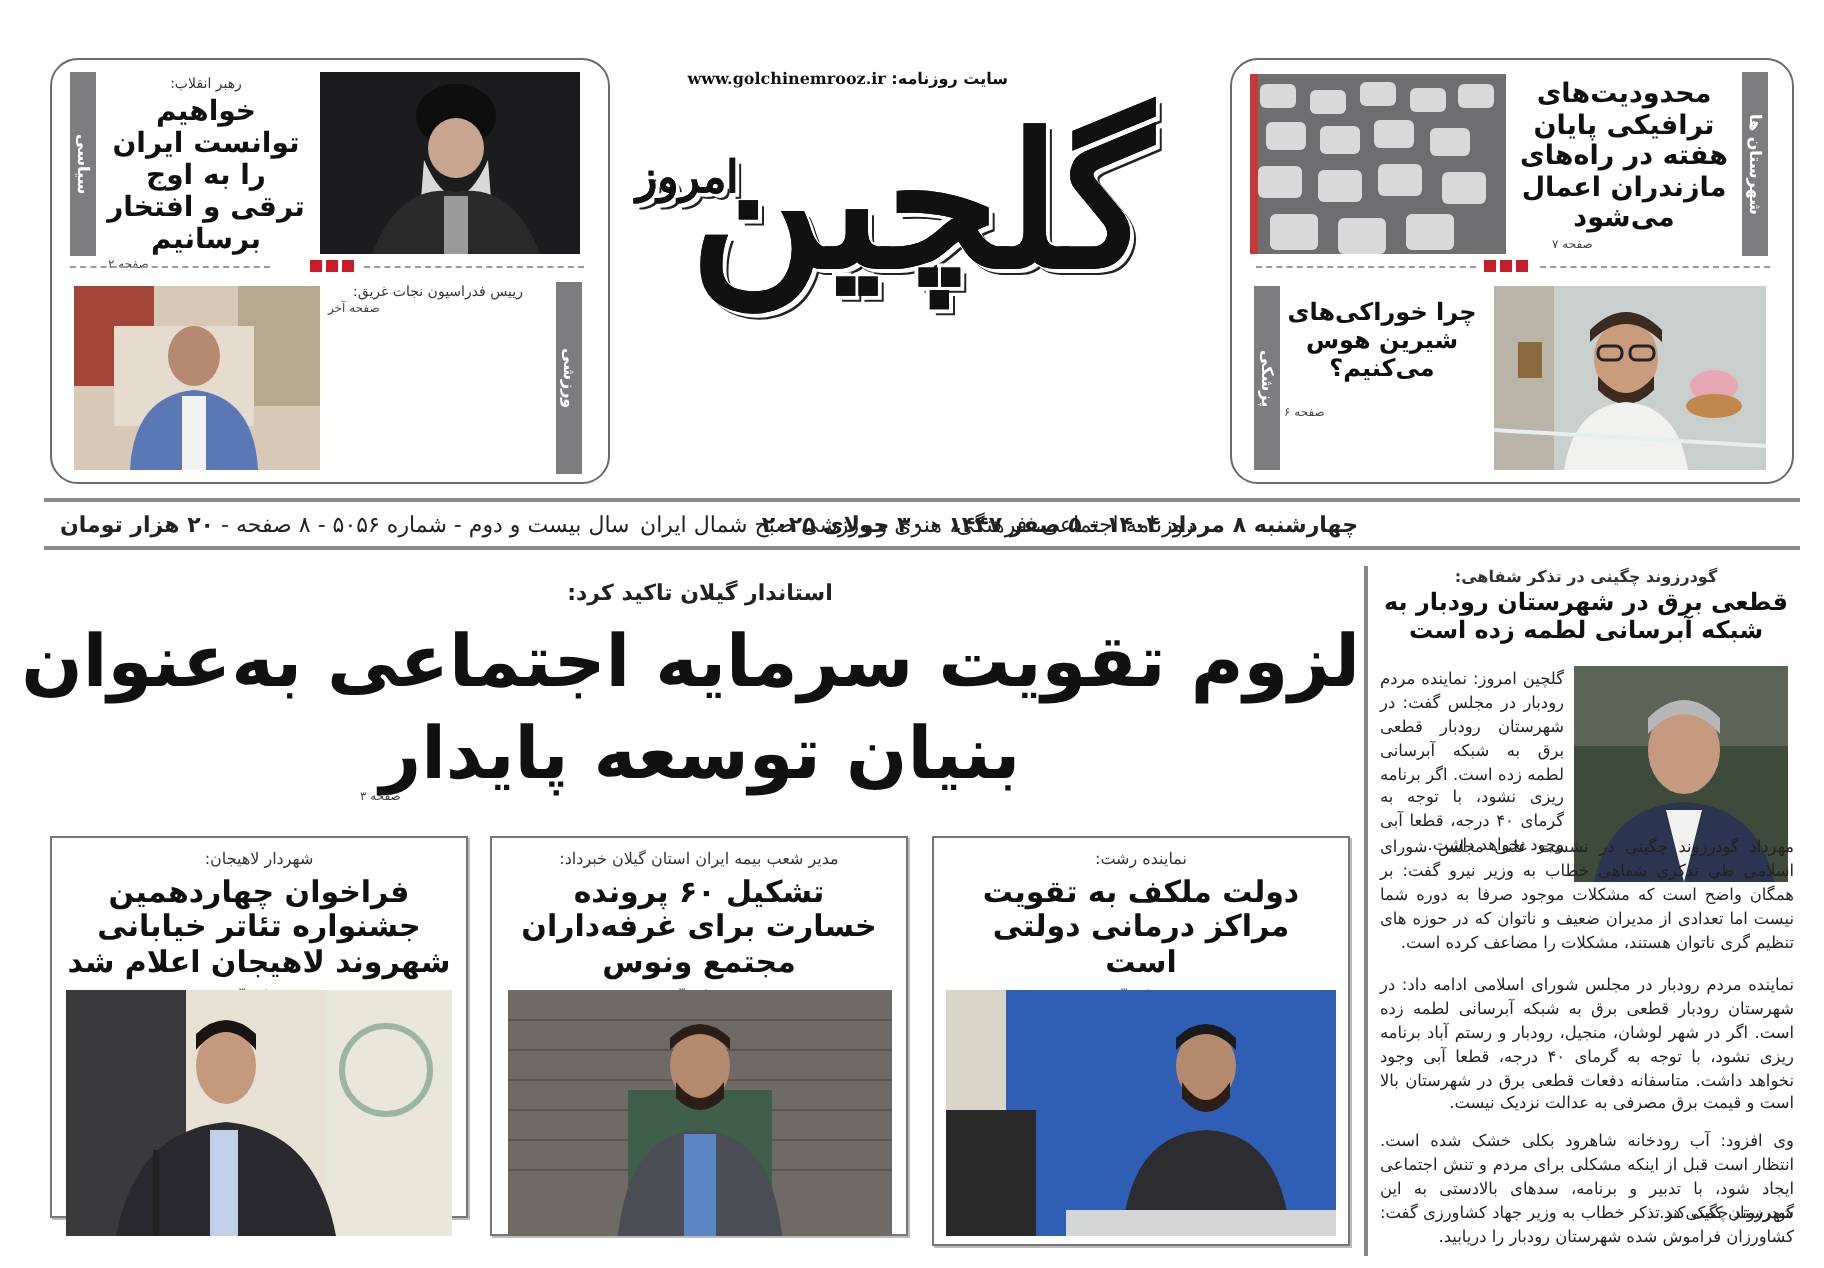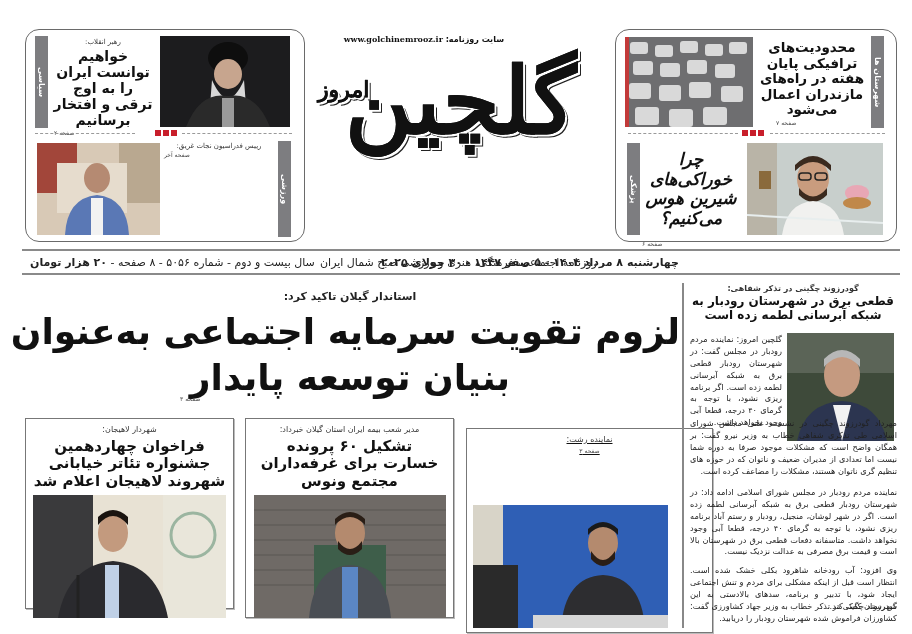--- a/index.html
+++ b/index.html
@@ -141,21 +141,21 @@
 <div class="dotted" style="left:628px;top:133px;width:110px;"></div>
 <div class="redsq" style="left:742px;top:130px;">
     <span></span>
     <span></span>
     <span></span>
   </div>
 <div class="dotted" style="left:770px;top:133px;width:115px;"></div>
 
 <div class="sidebar-label" style="left:627px;top:143px;width:13px;height:92px;">پزشکی</div>
 <div class="abs" style="left:642px;top:150px;width:98px;">
-  <div class="small-head" style="font-size:17px;font-style:italic;">چرا خوراکی‌های شیرین هوس می‌کنیم؟</div>
+  <div class="small-head" style="font-size:12px;">چرا خوراکی‌های شیرین هوس می‌کنیم؟</div>
   <div class="pageref" style="text-align:left;margin-top:12px;">صفحه ۶</div>
 </div>
 <div class="photo" style="left:747px;top:143px;width:136px;height:92px;">
   <svg width="136" height="92" viewBox="0 0 136 92">
     <rect width="136" height="92" fill="#c8cfcc"></rect>
     <rect x="0" y="0" width="30" height="92" fill="#b9b4a7"></rect>
     <rect x="12" y="28" width="12" height="18" fill="#8a6a3c"></rect>
     <ellipse cx="66" cy="36" rx="16" ry="19" fill="#c99c7e"></ellipse>
     <path d="M48 28 Q66 10 84 28 L84 22 Q66 4 48 22 Z" fill="#3b2a1e"></path>
     <rect x="52" y="30" width="12" height="7" rx="3" fill="none" stroke="#222" stroke-width="1.5"></rect>
@@ -174,22 +174,23 @@
 <div class="infobar" style="left:30px;top:256px;direction:rtl;">
   <span>سال بیست و دوم - شماره ۵۰۵۶ - ۸ صفحه - </span><span style="font-weight:bold;">۲۰ هزار تومان</span>
 </div>
 <div class="rule" style="left:22px;top:273px;width:878px;"></div>
 
 <div class="main-kicker" style="left:20px;top:290px;width:660px;">استاندار گیلان تاکید کرد:</div>
 <div class="main-head" style="left:20px;top:312px;width:660px;font-size:36px;white-space:nowrap;letter-spacing:-1px;">لزوم تقویت سرمایه اجتماعی به‌عنوان اصلی‌ترین</div>
 <div class="main-head" style="left:170px;top:358px;width:360px;font-size:36px;white-space:nowrap;">بنیان توسعه پایدار</div>
 <div class="pageref" style="position:absolute;left:180px;top:395px;">صفحه ۳</div>
 
-<div class="story-box" style="left:466px;top:428px;width:247px;height:205px;text-decoration:underline;">
+<div class="story-box" style="left:466px;top:418px;width:209px;height:205px;">
   <div class="kicker">نماینده رشت:</div>
+  <div class="small-head" style="padding:0 18px;">دولت ملکف به تقویت مراکز درمانی دولتی است</div>
   <span class="pageref">صفحه ۳</span>
   <div class="photo" style="left:6px;top:76px;width:195px;height:123px;">
     <svg width="195" height="123" viewBox="0 0 195 123">
       <rect width="195" height="123" fill="#2f5fb5"></rect>
       <rect x="0" y="0" width="30" height="123" fill="#d8d4c8"></rect>
       <rect x="0" y="60" width="45" height="63" fill="#2a2a2a"></rect>
       <ellipse cx="130" cy="38" rx="15" ry="18" fill="#b48a6e"></ellipse>
       <path d="M115 30 Q130 14 145 30 L145 24 Q130 10 115 24 Z" fill="#1a1a1a"></path>
       <path d="M118 46 Q130 64 142 46 L142 54 Q130 68 118 54 Z" fill="#2a1e16"></path>
       <path d="M88 123 Q92 72 130 70 Q168 72 172 123 Z" fill="#2d2d30"></path>

